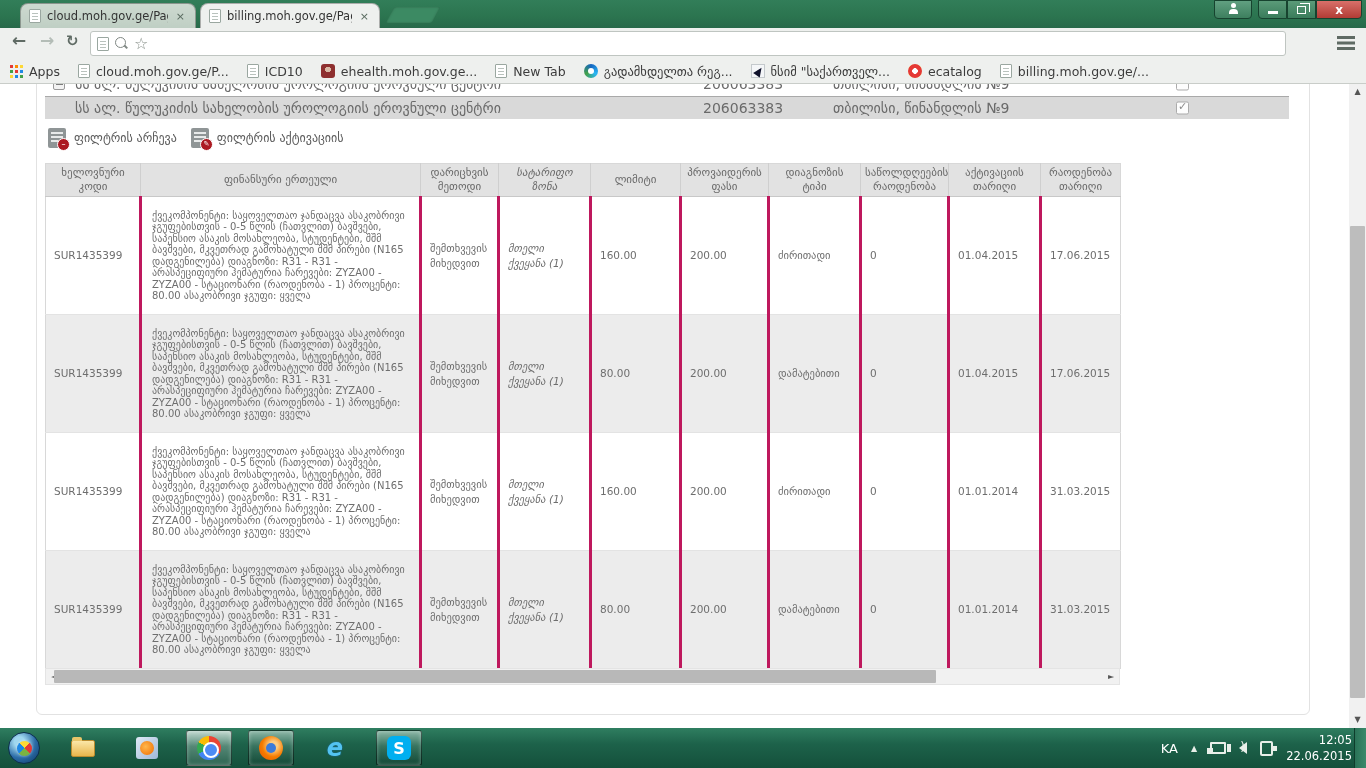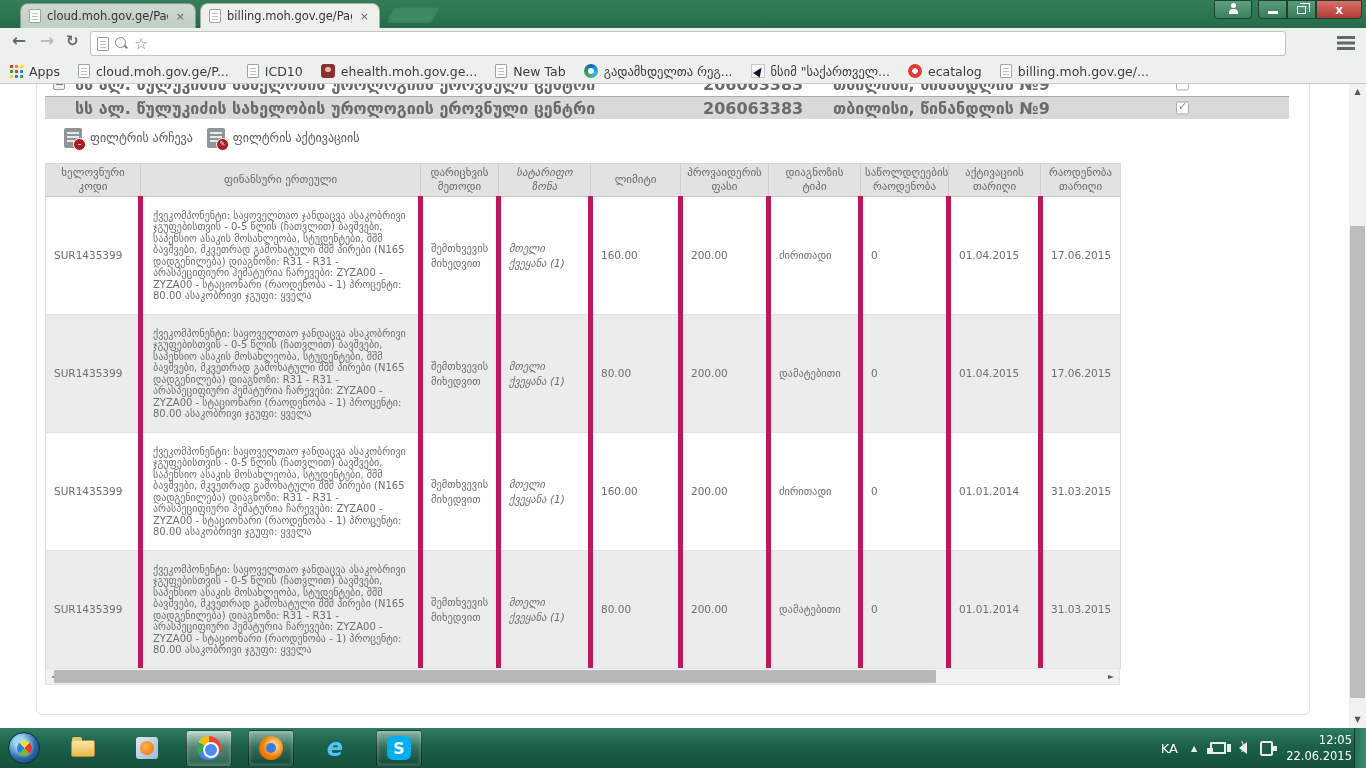--- a/index.html
+++ b/index.html
@@ -72,48 +72,48 @@
   .cursor-favicon { width:14px; height:14px; background:#f4f6f8; border:1px solid #c4c9cc; position:relative; }
   .cursor-favicon::after { content:""; position:absolute; left:3px; top:2px; width:0; height:0;
     border-left:4px solid transparent; border-right:4px solid transparent; border-bottom:9px solid #10122b; transform:rotate(35deg); }
   .ecatalog-favicon { width:14px; height:14px; border-radius:50%; background:radial-gradient(circle, #fff 0 28%, #e53935 30% 70%, #fb8c00 71% 100%); }
 
   
   .content { position:absolute; top:84px; left:0; width:1366px; height:644px; background:#fff; overflow:hidden; }
   .card { position:absolute; left:36px; top:-8px; width:1274px; height:639px;
     border:1px solid #e2e2e2; border-radius:0 0 6px 6px; background:#fff; }
 
-  .org-row { position:absolute; left:45px; width:1244px; font-size:16px; color:#6a6a6a;font-weight:bold; }
+  .org-row { position:absolute; left:45px; width:1244px; font-size:14px; color:#6a6a6a; }
   .org-row-cut { top:-12px; height:25px; background:#fff; border-bottom:1px solid #a9a9a9; }
   .org-row-selected { top:13px; height:22px; background:#d9d9d9; }
   .org-name { position:absolute; left:30px; top:50%; transform:translateY(-50%); white-space:nowrap; }
   .org-code { position:absolute; left:658px; top:50%; transform:translateY(-50%); }
   .org-addr { position:absolute; left:788px; top:50%; transform:translateY(-50%); }
   .expander { position:absolute; left:8px; top:6px; width:12px; height:12px; border:1px solid #9a9a9a; background:#f2f2f2; border-radius:2px; }
   .expander::after { content:""; position:absolute; left:2px; top:5px; width:7px; height:1px; background:#7c7c7c; }
   .checkbox { position:absolute; left:1131px; top:50%; transform:translateY(-50%); width:13px; height:13px;
     background:#fdfdfd; border:1px solid #ababab; border-radius:2px; }
   .org-row.checked .checkbox::after { content:"✓"; position:absolute; left:1px; top:-3px; font-size:11px; color:#8a8a8a; font-weight:bold; }
 
-  .filter-row { position:absolute; left:64px; top:44px; display:flex; align-items:center; gap:14px; }
+  .filter-row { position:absolute; left:48px; top:44px; display:flex; align-items:center; gap:14px; }
   .filter-btn { display:flex; align-items:center; gap:8px; font-size:12px; color:#5d5d5d; }
   .filter-icon { width:18px; height:20px; position:relative; background:#8f9596; border-radius:2px; }
   .filter-icon::before { content:""; position:absolute; left:3px; top:4px; width:12px; height:2px; background:#e8eaea;
     box-shadow:0 4px 0 #e8eaea, 0 8px 0 #e8eaea; }
   .filter-icon::after { content:""; position:absolute; right:-4px; bottom:-3px; width:11px; height:11px; border-radius:50%;
     background:#ac1a22; border:1px solid #fff; color:#fff; font-size:8px; line-height:11px; text-align:center; }
   .filter-select-icon::after { content:"–"; }
   .filter-clear-icon::after { content:"✎"; font-size:7px; }
 
   .grid-wrap { position:absolute; left:45px; top:79px; width:1075px; }
   table.grid { border-collapse:collapse; table-layout:fixed; width:1075px; border:1px solid #d8d8d8; }
   .grid th { background:#e2e2e2; color:#6b6b6b; font-weight:normal; font-size:11px; height:33px;
     text-align:center; vertical-align:middle; border-left:1px solid #cfcfcf; border-bottom:1px solid #c8c8c8; padding:2px 4px; line-height:1.25; }
   .grid th:first-child { border-left:none; }
-  .grid td { font-size:10.5px; color:#6e6e6e; vertical-align:middle; border-left:5px solid #be185d;
+  .grid td { font-size:10.5px; color:#6e6e6e; vertical-align:middle; border-left:3px solid #be185d;
     border-top:1px solid #e3e3e3; padding:6px 8px; height:118px; line-height:1.35; }
   .grid td:first-child { border-left:none; }
   .grid td.unit-cell { font-size:10px; line-height:11.5px; padding:6px 10px; }
   .grid tbody tr:nth-child(even) { background:#ececec; }
   .grid th:nth-child(1), .grid td:nth-child(1) { width:95px; }
   .grid th:nth-child(2), .grid td:nth-child(2) { width:280px; }
   .grid th:nth-child(3), .grid td:nth-child(3) { width:78px; }
   .grid th:nth-child(4), .grid td:nth-child(4) { width:92px;font-style:italic; }
   .grid th:nth-child(5), .grid td:nth-child(5) { width:90px; }
   .grid th:nth-child(6), .grid td:nth-child(6) { width:88px; }

